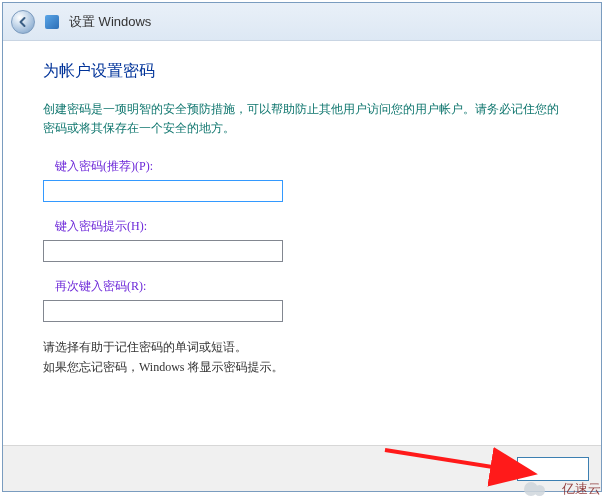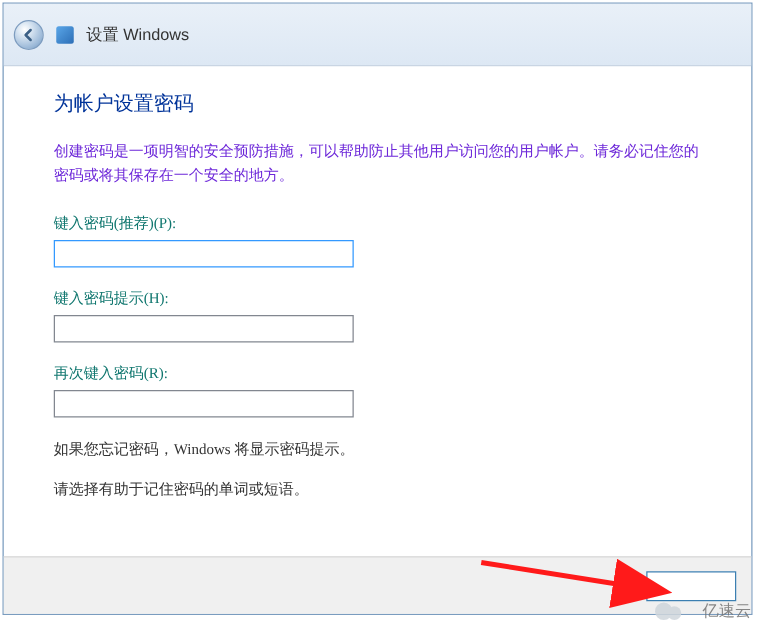--- a/index.html
+++ b/index.html
@@ -15,21 +15,21 @@
     .window {
       width: 600px;
       height: 490px;
       border: 1px solid #7a9cbf;
       background: #fff;
       margin: 2px;
       display: flex;
       flex-direction: column;
     }
     .titlebar {
-      height: 50px;
+      height: 38px;
       background: linear-gradient(to bottom, #e9f0f8 0%, #dde8f4 100%);
       border-bottom: 1px solid #c9d5e3;
       display: flex;
       align-items: center;
       padding: 0 8px;
       gap: 8px;
     }
     .back-btn {
       width: 24px;
       height: 24px;
@@ -65,31 +65,32 @@
       overflow: hidden;
       font-family: Liberation Serif, serif;
     }
     .heading {
       color: #003399;
       font-size: 16px;
       font-weight: normal;
       margin-bottom: 18px;
     }
     .desc {
-      color: #6d28d9;
+      color: #0f766e;
       line-height: 1.6;
       margin-bottom: 20px;
     }
     .field-group {
       margin-bottom: 16px;
     }
     .field-label {
-      color: #0f766e;
+      color: #6d28d9;
       margin-bottom: 5px;
       display: block;
+      margin-left: 12px;
     }
     .text-input {
       width: 240px;
       height: 22px;
       border: 1px solid #828790;
       padding: 1px 3px;
       font-family: inherit;
       font-size: 12px;
       outline: none;
     }
@@ -124,21 +125,21 @@
       top: 445px;
       pointer-events: none;
     }
     .watermark {
       position: absolute;
       right: 6px;
       bottom: 6px;
       display: flex;
       align-items: center;
       gap: 16px;
-      color: #737373;
+      color: #7f1d1d;
       font-size: 13px;
       opacity: 0.85;
     }
     .watermark-icon {
       width: 22px; height: 16px;
       position: relative;
     }
     .watermark-icon::before, .watermark-icon::after {
       content: "";
       position: absolute;
@@ -177,22 +178,22 @@
     <div class="field-group">
       <label class="field-label">键入密码提示(H):</label>
       <input type="text" class="text-input" value="" style="">
     </div>
 
     <div class="field-group">
       <label class="field-label">再次键入密码(R):</label>
       <input type="password" class="text-input" value="" style="">
     </div>
 
+    <p class="hint">请选择有助于记住密码的单词或短语。</p>
     <p class="hint" style="margin-top:0">如果您忘记密码，Windows 将显示密码提示。</p>
-    <p class="hint">请选择有助于记住密码的单词或短语。</p>
   </div>
 
   <div class="footer">
     <button class="next-btn"></button>
   </div>
 
 </div>
 
 <svg class="arrow-annotation" width="170" height="50">
   <defs>

